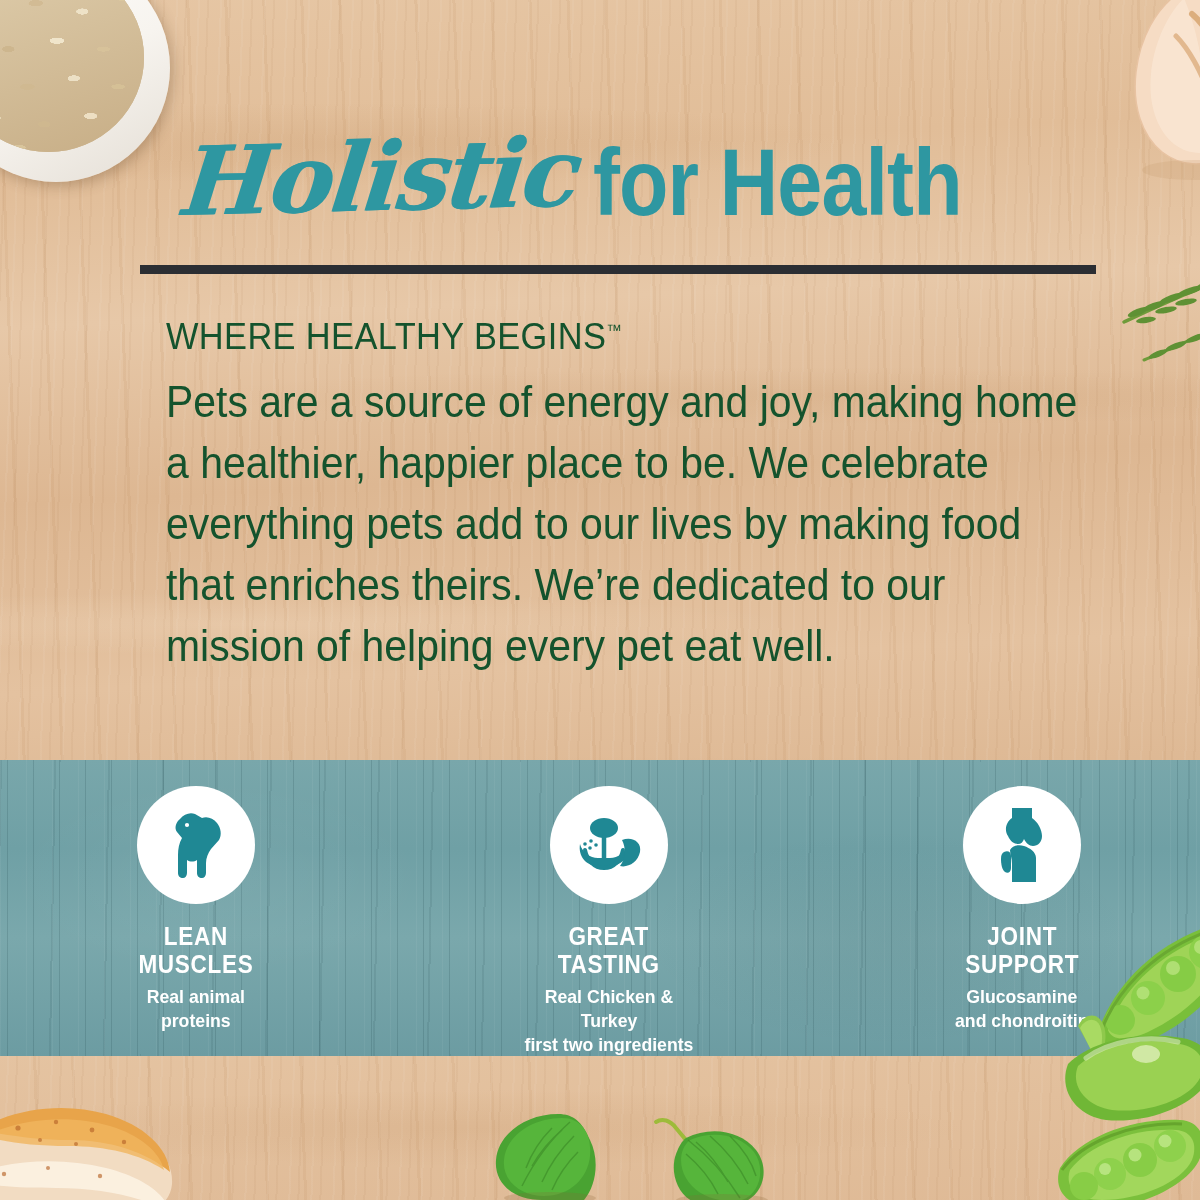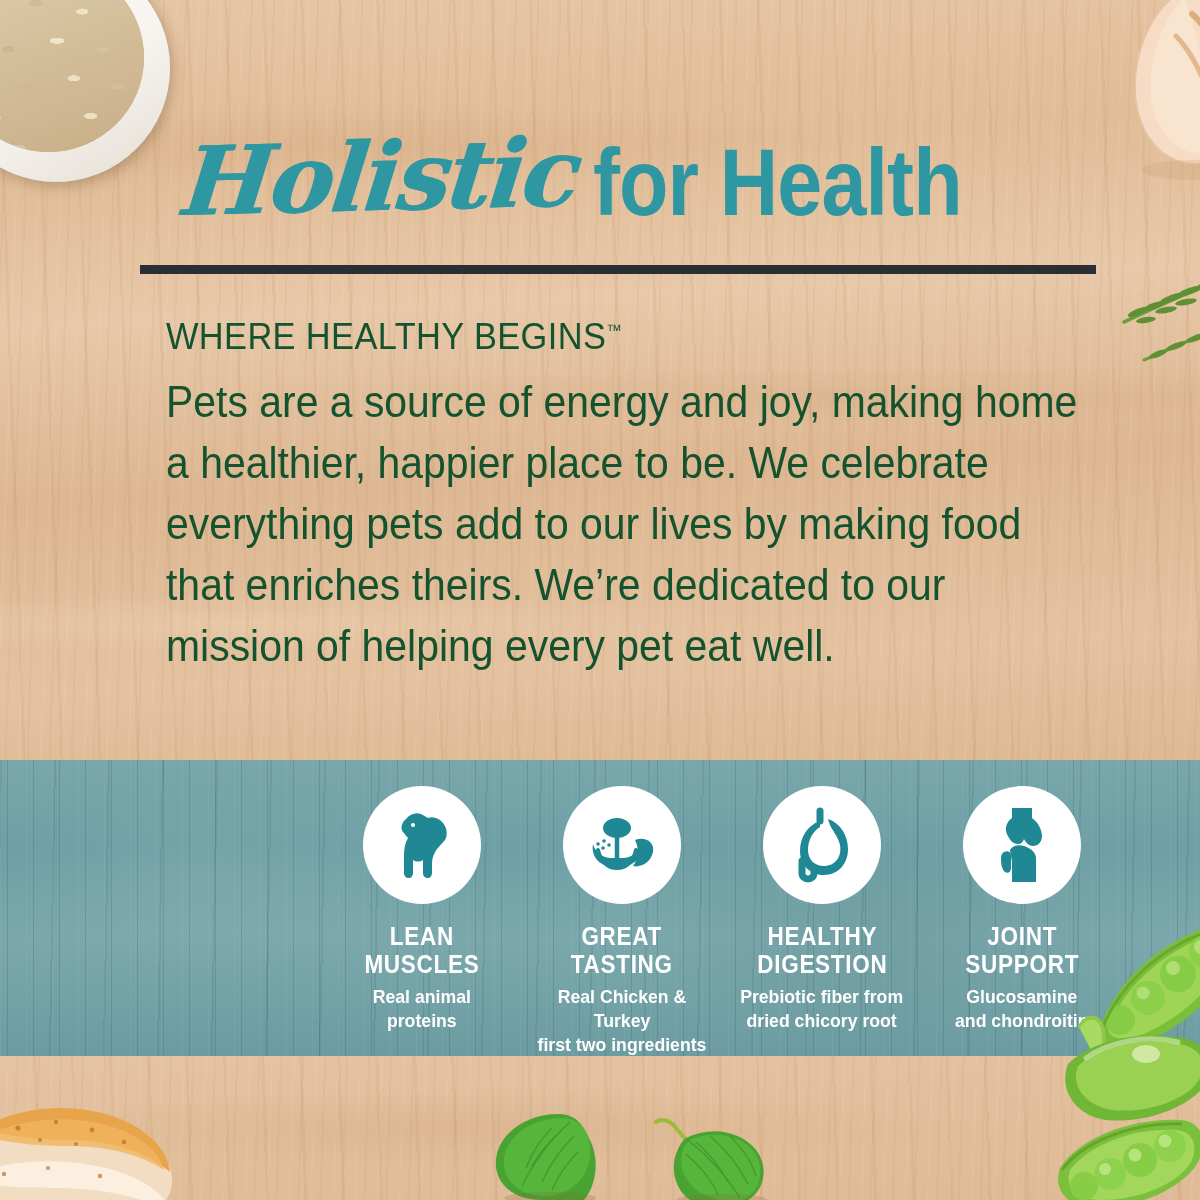--- a/index.html
+++ b/index.html
@@ -167,21 +167,21 @@
     transform-origin: left top;
   }
 
   
   .benefits {
     position: absolute;
     left: 96px;
     top: 786px;
     width: 1026px;
     display: flex;
-    justify-content: flex-end;
+    justify-content: space-between;
     align-items: flex-start;
   }
   .benefit {
     width: 200px;
     display: flex;
     flex-direction: column;
     align-items: center;
     text-align: center;
   }
   .benefit-circle {
@@ -375,38 +375,20 @@
         <div>GREAT</div>
         <div>TASTING</div>
       </div>
       <div class="benefit-sub">
         <div>Real Chicken &amp; Turkey</div>
         <div>first two ingredients</div>
       </div>
     </div>
 
 
-    <div class="benefit">
-      <div class="benefit-circle">
-        <svg width="72" height="76" viewBox="0 0 72 76">
-          <path d="M34 4 L34 14 C22 18 14 30 14 44 C14 58 24 68 38 68 C52 68 62 57 62 42 C62 28 54 16 42 12
-                   C44 22 52 28 54 38 C56 50 49 59 38 59 C28 59 22 52 22 43 C22 33 27 24 34 20 Z" fill="#1f8894"></path>
-          <path d="M34 4 L34 14" stroke="#1f8894" stroke-width="7" stroke-linecap="round"></path>
-          <path d="M16 54 L16 66 C16 70 19 72 22 72 C25 72 28 70 28 66 L28 62" stroke="#1f8894" stroke-width="7" fill="none" stroke-linecap="round" stroke-linejoin="round"></path>
-        </svg>
-      </div>
-      <div class="benefit-title">
-        <div>HEALTHY</div>
-        <div>DIGESTION</div>
-      </div>
-      <div class="benefit-sub">
-        <div>Prebiotic fiber from</div>
-        <div>dried chicory root</div>
-      </div>
-    </div>
 
     <div class="benefit">
       <div class="benefit-circle">
         <svg width="64" height="78" viewBox="0 0 64 78">
           <path d="M22 2 L42 2 L42 12 C48 16 52 24 52 30 C52 36 48 40 43 40 C39 40 36 37 34 33
                    C33 36 31 38 28 38 C24 38 20 35 18 30 C14 24 16 16 22 12 Z" fill="#1f8894"></path>
           <path d="M20 44 C22 40 28 38 34 40 C40 42 46 46 46 52 L46 76 L22 76 L22 58 C22 52 20 48 20 44 Z" fill="#1f8894"></path>
           <path d="M14 46 C18 44 21 46 21 50 L21 62 C21 66 18 68 15 66 C12 64 11 58 11 53 C11 49 12 47 14 46 Z" fill="#1f8894"></path>
         </svg>
       </div>

